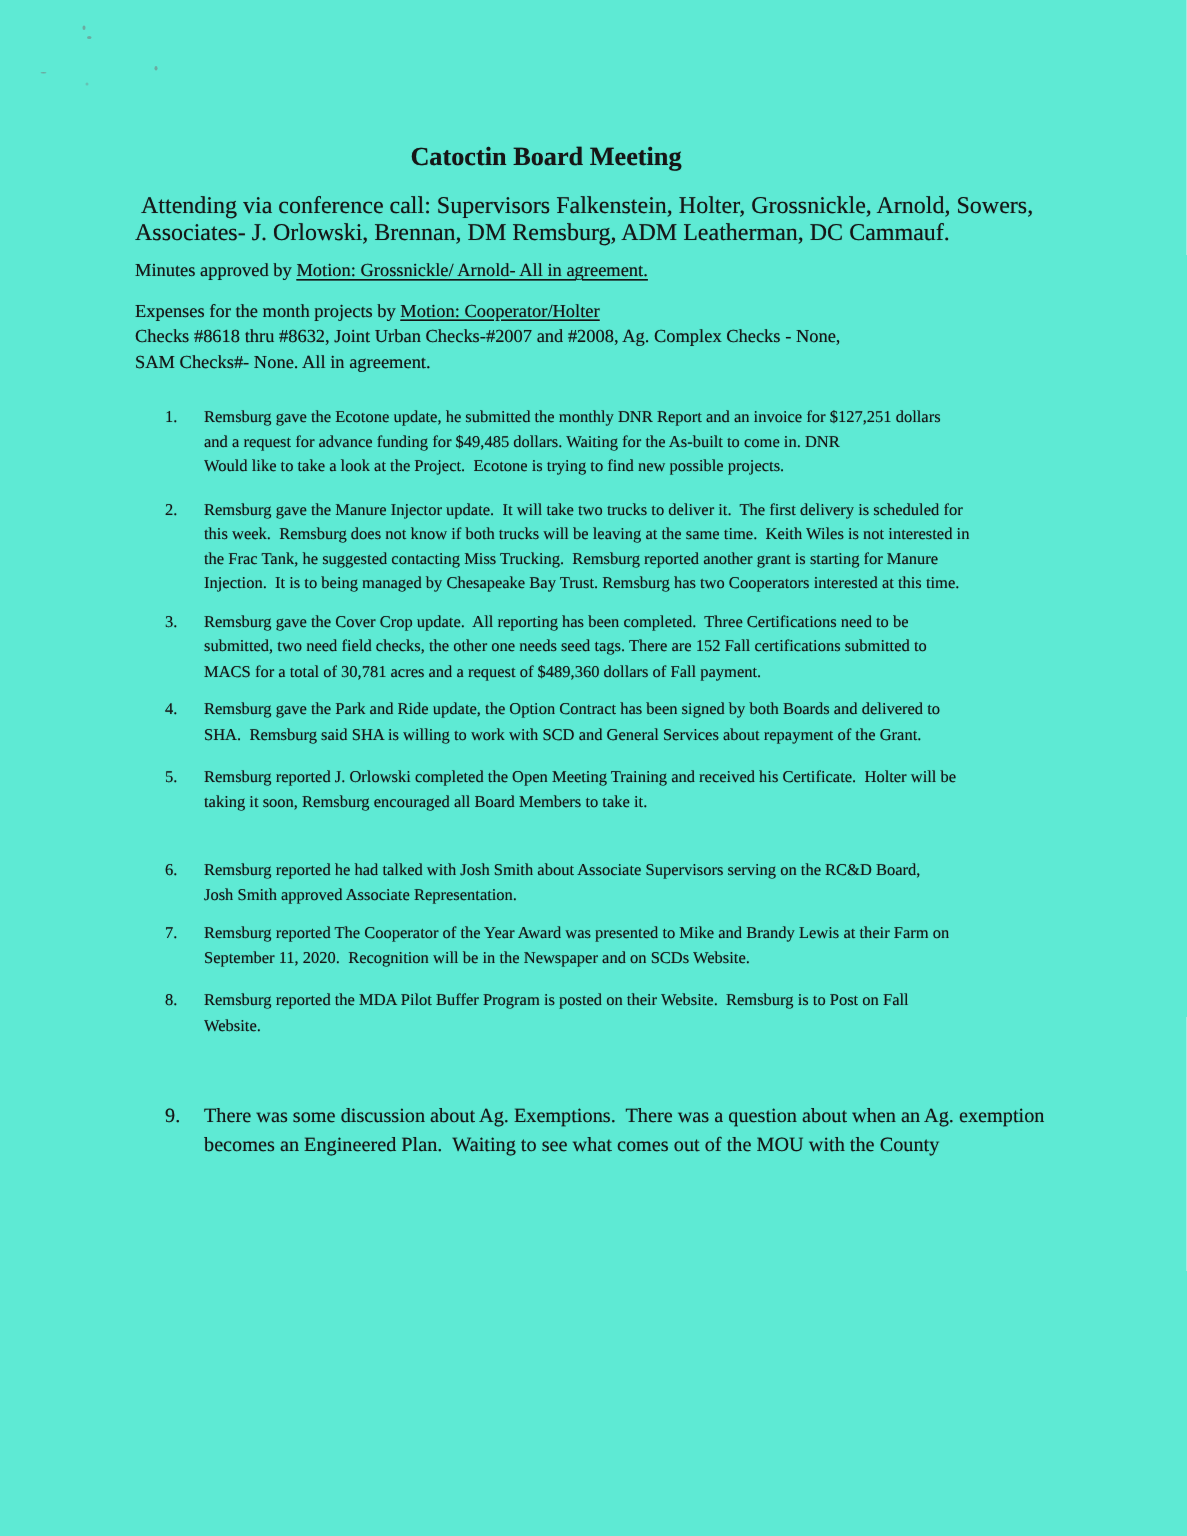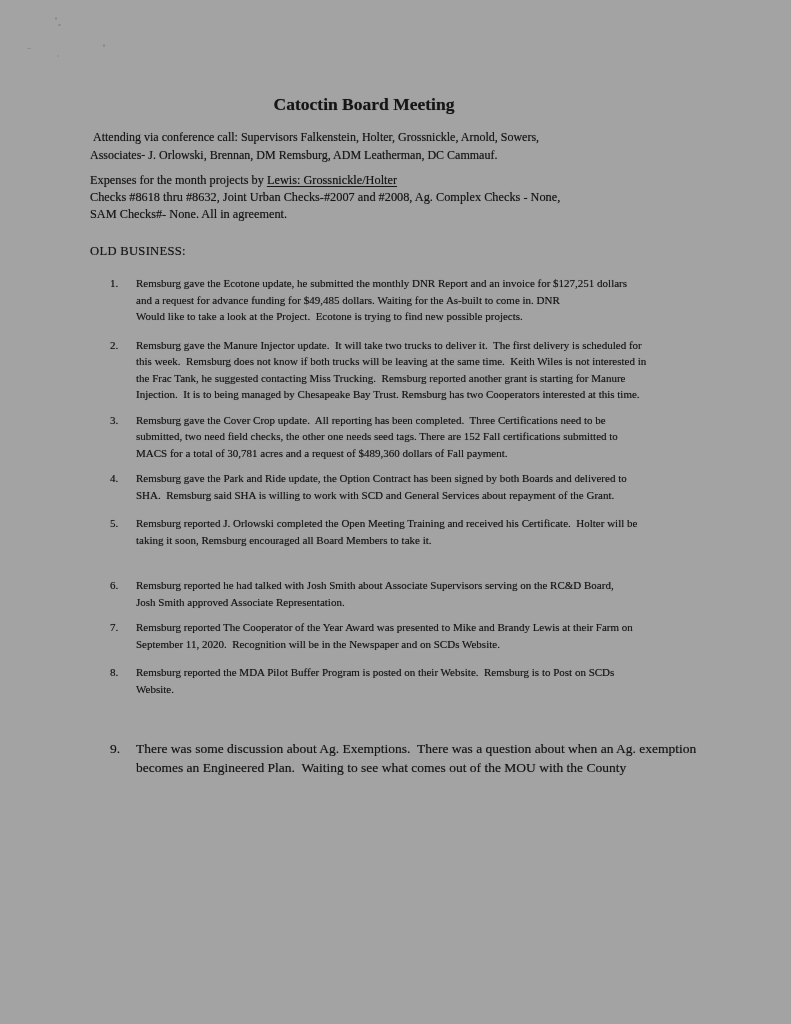--- a/index.html
+++ b/index.html
@@ -1,21 +1,21 @@
 <!DOCTYPE html>
 <html><head>
 <meta charset="utf-8">
 <style>
   html, body { margin: 0; padding: 0; background: #e8e8e8; }
   .page {
     position: relative;
     width: 791px;
     height: 1024px;
     margin: 0 auto;
-    background: #a3a3a3;
+    background: #5eead4;
     overflow: hidden;
     font-family: "Liberation Serif", "DejaVu Serif", serif;
     color: #161616;
   }
   .content {
     position: absolute;
     left: 90px;
     top: 93px;
     width: 665px;
     text-shadow: 0 0 0.7px rgba(20,20,20,0.55);
@@ -27,21 +27,21 @@
     font-weight: 700;
     font-size: 17.5px;
     line-height: 23px;
     margin: 0 0 13px 0;
   }
   .para {
     font-size: 12.3px;
     line-height: 17px;
     margin: 0;
   }
-  .attending { font-size: 12px; line-height: 17.5px; margin-bottom: 8px; }
+  .attending { font-size: 16px; line-height: 17.5px; margin-bottom: 8px; }
   .minutes   { margin-bottom: 10px; }
   .treasurer { margin-bottom: 27px; }
   .accounts  { margin-bottom: 8px; }
   .expenses  { margin-bottom: 20px; }
   .u {
     text-decoration: underline;
     text-decoration-thickness: 1px;
     text-underline-offset: 2px;
   }
   .old-business {
@@ -88,28 +88,28 @@
 
   <div class="content">
 
     <div class="title-block">
       <div>Catoctin Board Meeting</div>
     </div>
 
     <p class="para pre attending"> Attending via conference call: Supervisors Falkenstein, Holter, Grossnickle, Arnold, Sowers,
 Associates- J. Orlowski, Brennan, DM Remsburg, ADM Leatherman, DC Cammauf.</p>
 
+    <p class="para pre minutes"><span>Minutes approved by </span><span class="u">Motion: Grossnickle/ Arnold- All in agreement.</span></p>
 
 
 
-    <p class="para pre expenses"><span>Expenses for the month projects by </span><span class="u">Lewis: Grossnickle/Holter</span><span>
+    <p class="para pre expenses"><span>Expenses for the month projects by </span><span class="u">Motion: Cooperator/Holter</span><span>
 </span><span>Checks #8618 thru #8632, Joint Urban Checks-#2007 and #2008, Ag. Complex Checks - None,
 SAM Checks#- None. All in agreement.</span></p>
 
-    <p class="old-business">OLD BUSINESS:</p>
 
     <div class="list">
 
       <div class="item gap-md">
         <span class="num">1.</span>
         <span class="txt pre">Remsburg gave the Ecotone update, he submitted the monthly DNR Report and an invoice for $127,251 dollars
 and a request for advance funding for $49,485 dollars. Waiting for the As-built to come in. DNR
 Would like to take a look at the Project.  Ecotone is trying to find new possible projects.</span>
       </div>
 
@@ -147,21 +147,21 @@
       </div>
 
       <div class="item gap-md">
         <span class="num">7.</span>
         <span class="txt pre">Remsburg reported The Cooperator of the Year Award was presented to Mike and Brandy Lewis at their Farm on
 September 11, 2020.  Recognition will be in the Newspaper and on SCDs Website.</span>
       </div>
 
       <div class="item gap-xl">
         <span class="num">8.</span>
-        <span class="txt pre">Remsburg reported the MDA Pilot Buffer Program is posted on their Website.  Remsburg is to Post on SCDs
+        <span class="txt pre">Remsburg reported the MDA Pilot Buffer Program is posted on their Website.  Remsburg is to Post on Fall
 Website.</span>
       </div>
 
       <div class="item big">
         <span class="num">9.</span>
         <span class="txt pre">There was some discussion about Ag. Exemptions.  There was a question about when an Ag. exemption
 becomes an Engineered Plan.  Waiting to see what comes out of the MOU with the County</span>
       </div>
 
     </div>

